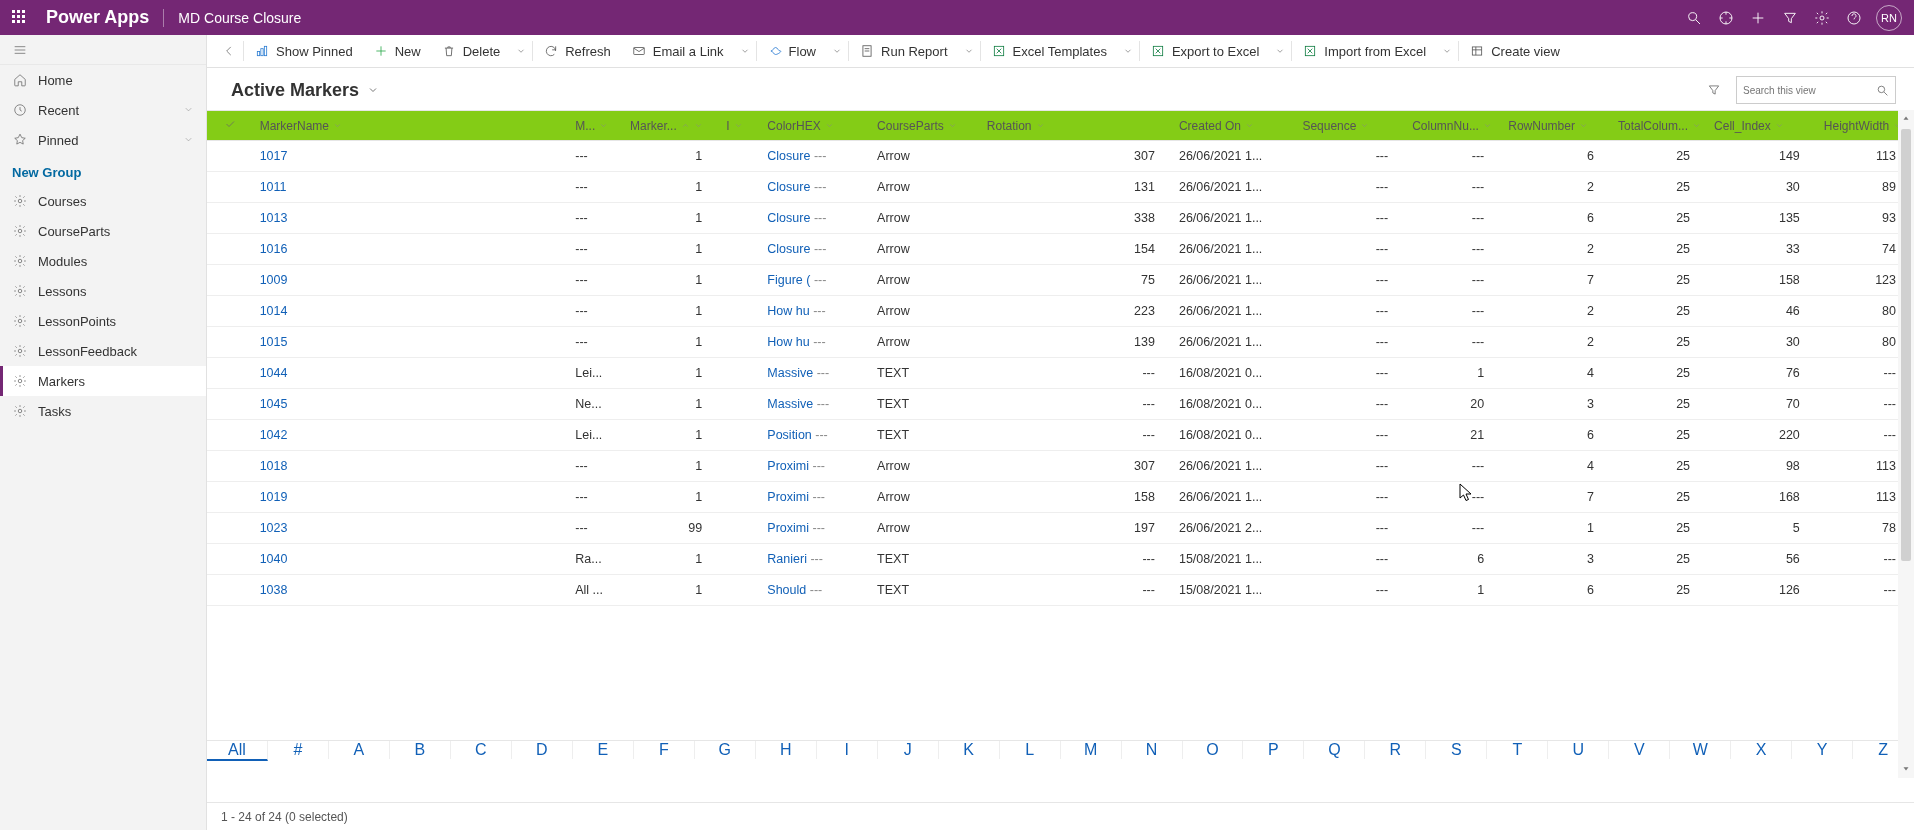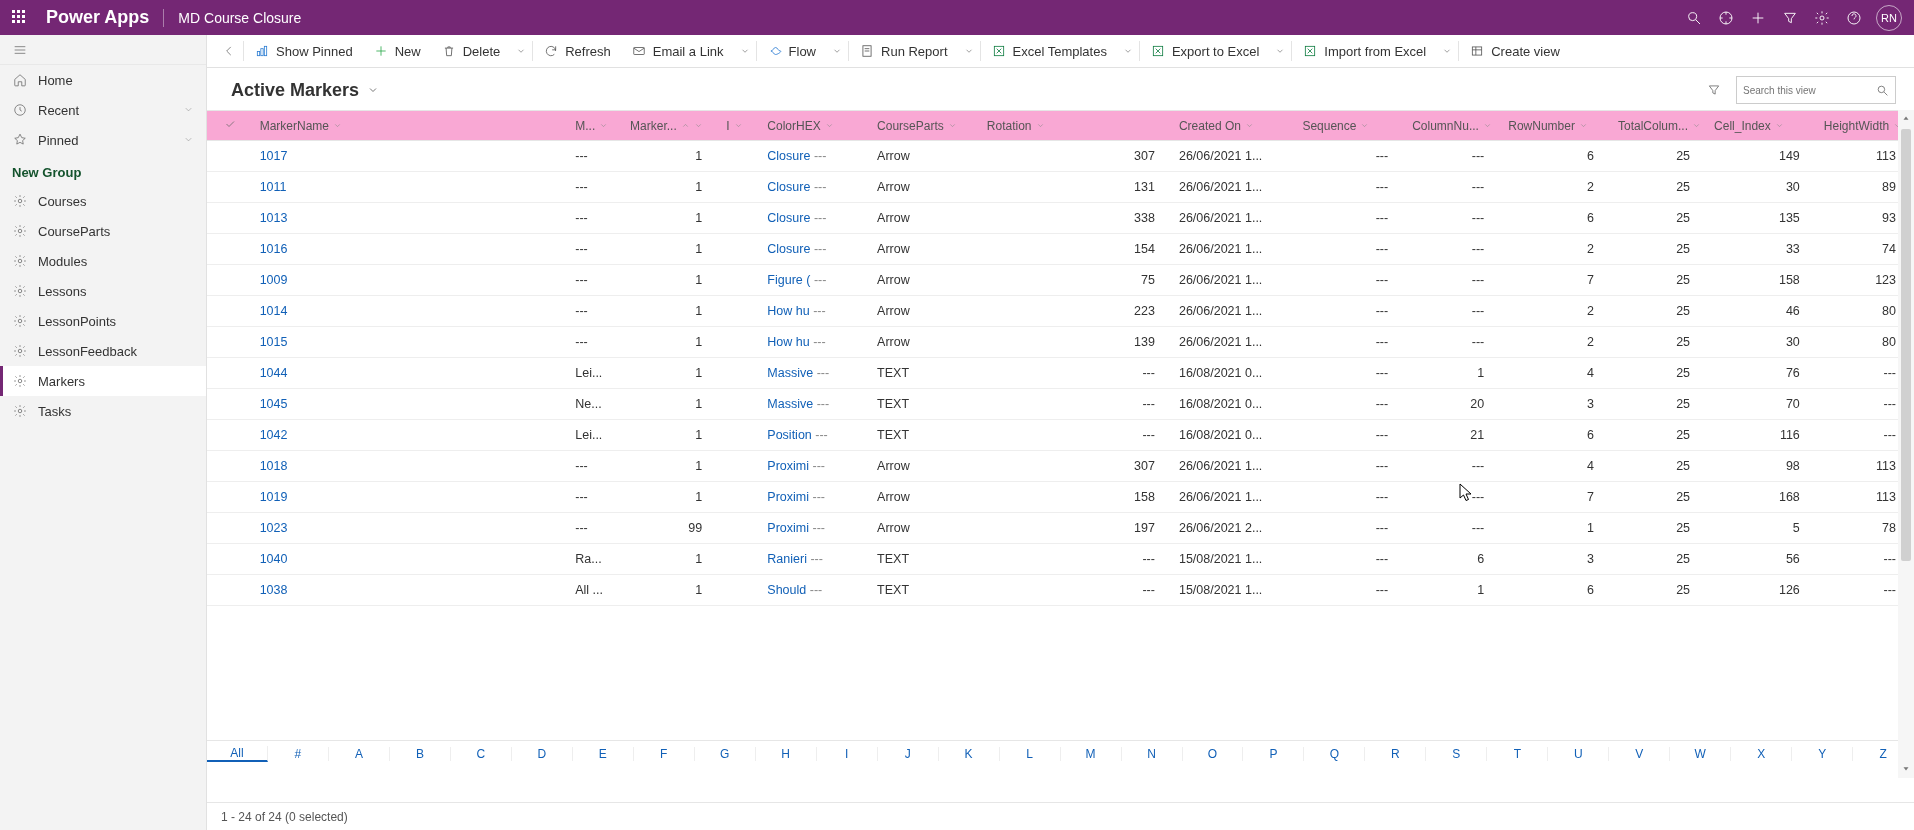--- a/index.html
+++ b/index.html
@@ -18,21 +18,21 @@
 
 .shell { display:flex; height: calc(100vh - 35px); }
 
 .sidebar { width:207px; background:#f3f3f3; border-right:1px solid #e1e1e1; display:flex; flex-direction:column; font-size:13px; }
 .sidebar .burger { height:30px; display:flex; align-items:center; padding:0 12px; border-bottom:1px solid #e8e8e8; cursor:pointer; }
 .sidebar .burger svg { width:16px; height:16px; stroke:#555; }
 .nav-item { display:flex; align-items:center; height:30px; padding:0 12px; cursor:pointer; color:#333; }
 .nav-item .icn { width:16px; height:16px; margin-right:10px; display:flex; align-items:center; justify-content:center; }
 .nav-item .icn svg { width:14px; height:14px; stroke:#666; fill:none; stroke-width:1.3; }
 .nav-item .chev { margin-left:auto; }
-.nav-group { padding:10px 12px 6px; font-weight:600; color:#14532d; }
+.nav-group { padding:10px 12px 6px; font-weight:600; color:#0369a1; }
 .nav-item.sel { background:#fff; border-left:3px solid #742774; padding-left:9px; font-weight:400; }
 
 .main { flex:1; display:flex; flex-direction:column; min-width:0; }
 
 .cmdbar { height:33px; border-bottom:1px solid #e1e1e1; display:flex; align-items:center; padding:0 8px; font-size:13px; color:#333; }
 .cmdbar .back { width:28px; display:flex; justify-content:center; cursor:pointer; }
 .cmdbar .back svg{ width:14px;height:14px;stroke:#777;fill:none;stroke-width:1.5;}
 .cmdbtn { display:flex; align-items:center; height:33px; padding:0 10px; cursor:pointer; }
 .cmdbtn .ci{ width:16px;height:16px;margin-right:6px; display:flex;align-items:center;justify-content:center;}
 .cmdbtn .ci svg{width:14px;height:14px;fill:none;stroke-width:1.4;}
@@ -46,30 +46,30 @@
 .viewhdr .spacer{flex:1;}
 .viewhdr .filter{ width:28px;height:28px;display:flex;align-items:center;justify-content:center;cursor:pointer;}
 .viewhdr .filter svg{width:14px;height:14px;stroke:#666;fill:none;stroke-width:1.4;}
 .viewhdr .search{ border:1px solid #ccc; height:28px; width:160px; display:flex;align-items:center; padding:0 6px; margin-left:8px;}
 .viewhdr .search input{ border:none;outline:none; flex:1; font-size:10px;}
 .viewhdr .search svg{width:13px;height:13px;stroke:#666;fill:none;stroke-width:1.5;}
 
 .gridwrap{ flex:1; overflow:hidden; position:relative; display:flex; flex-direction:column;}
 .grid{ flex:1; overflow:auto; }
 table{ border-collapse:collapse; width:100%; table-layout:fixed;}
-thead th{ position:sticky; top:0; background:#f9a8d4; border-top:1px solid #e6e6e6;border-bottom:1px solid #e6e6e6; height:30px; font-weight:400; font-size:12px; color:#555; text-align:left; padding:0 6px; white-space:nowrap; overflow:hidden; text-overflow:ellipsis;}
+thead th{ position:sticky; top:0; background:#84cc16; border-top:1px solid #e6e6e6;border-bottom:1px solid #e6e6e6; height:30px; font-weight:400; font-size:12px; color:#555; text-align:left; padding:0 6px; white-space:nowrap; overflow:hidden; text-overflow:ellipsis;}
 thead th .hsort{display:inline-flex;align-items:center;gap:4px;}
 thead th svg{width:9px;height:9px;stroke:#888;fill:none;stroke-width:1.5;}
 tbody td{ border-bottom:1px solid #eee; height:31px; padding:0 6px; font-size:12.5px; color:#333; white-space:nowrap; overflow:hidden; text-overflow:ellipsis;}
 tbody td.link{ color:#1160b7; cursor:pointer;}
 tbody td.num{ text-align:right; padding-right:18px;}
 th.chk,td.chk{width:34px;text-align:center;}
 th.chk svg{width:12px;height:12px;stroke:#666;}
 
-.jumpbar{ height:26px; border-top:1px solid #e6e6e6; display:flex; align-items:center; font-size:12px; color:#1160b7;}
+.jumpbar{ height:26px; border-top:1px solid #e6e6e6; display:flex; align-items:flex-start; font-size:16px; color:#1160b7;}
 .jumpbar div{ flex:1; display:flex;align-items:center;justify-content:center; border-right:1px solid #eee; cursor:pointer;}
 .jumpbar div.sel{ border-bottom:2px solid #1160b7;}
 .footer{ height:28px; border-top:1px solid #e6e6e6; display:flex; align-items:center; padding:0 14px; font-size:12px; color:#555;margin-top:36px;}
 
 .vscroll{position:absolute; right:0; top:0; bottom:52px; width:16px; background:#f6f6f6; display:flex; flex-direction:column; align-items:center; justify-content:space-between; padding:2px 0;}
 .vscroll .arr svg{width:10px;height:10px;fill:#777;}
 .vscroll .thumb{ width:10px; flex:0 0 65%; background:#d0d0d0; border-radius:2px; margin-top:2px;}
 
 .cursor-arrow { position: fixed; width: 14px; height: 20px; pointer-events: none; z-index: 9999; }
 </style>
@@ -697,21 +697,21 @@
                 <td class="num">1</td>
                 <td></td>
                 <td><span style="color:#1160b7;cursor:pointer">Position</span> <span style="color:#888">---</span></td>
                 <td>TEXT</td>
                 <td class="num">---</td>
                 <td>16/08/2021 0...</td>
                 <td class="num">---</td>
                 <td class="num">21</td>
                 <td class="num">6</td>
                 <td class="num">25</td>
-                <td class="num">116</td>
+                <td class="num">220</td>
                 <td class="num">---</td>
               </tr>
               <tr>
                 <td class="chk"></td>
                 <td class="link">1018</td>
                 <td>---</td>
                 <td class="num">1</td>
                 <td></td>
                 <td><span style="color:#1160b7;cursor:pointer">Proximi</span> <span style="color:#888">---</span></td>
                 <td>Arrow</td>

